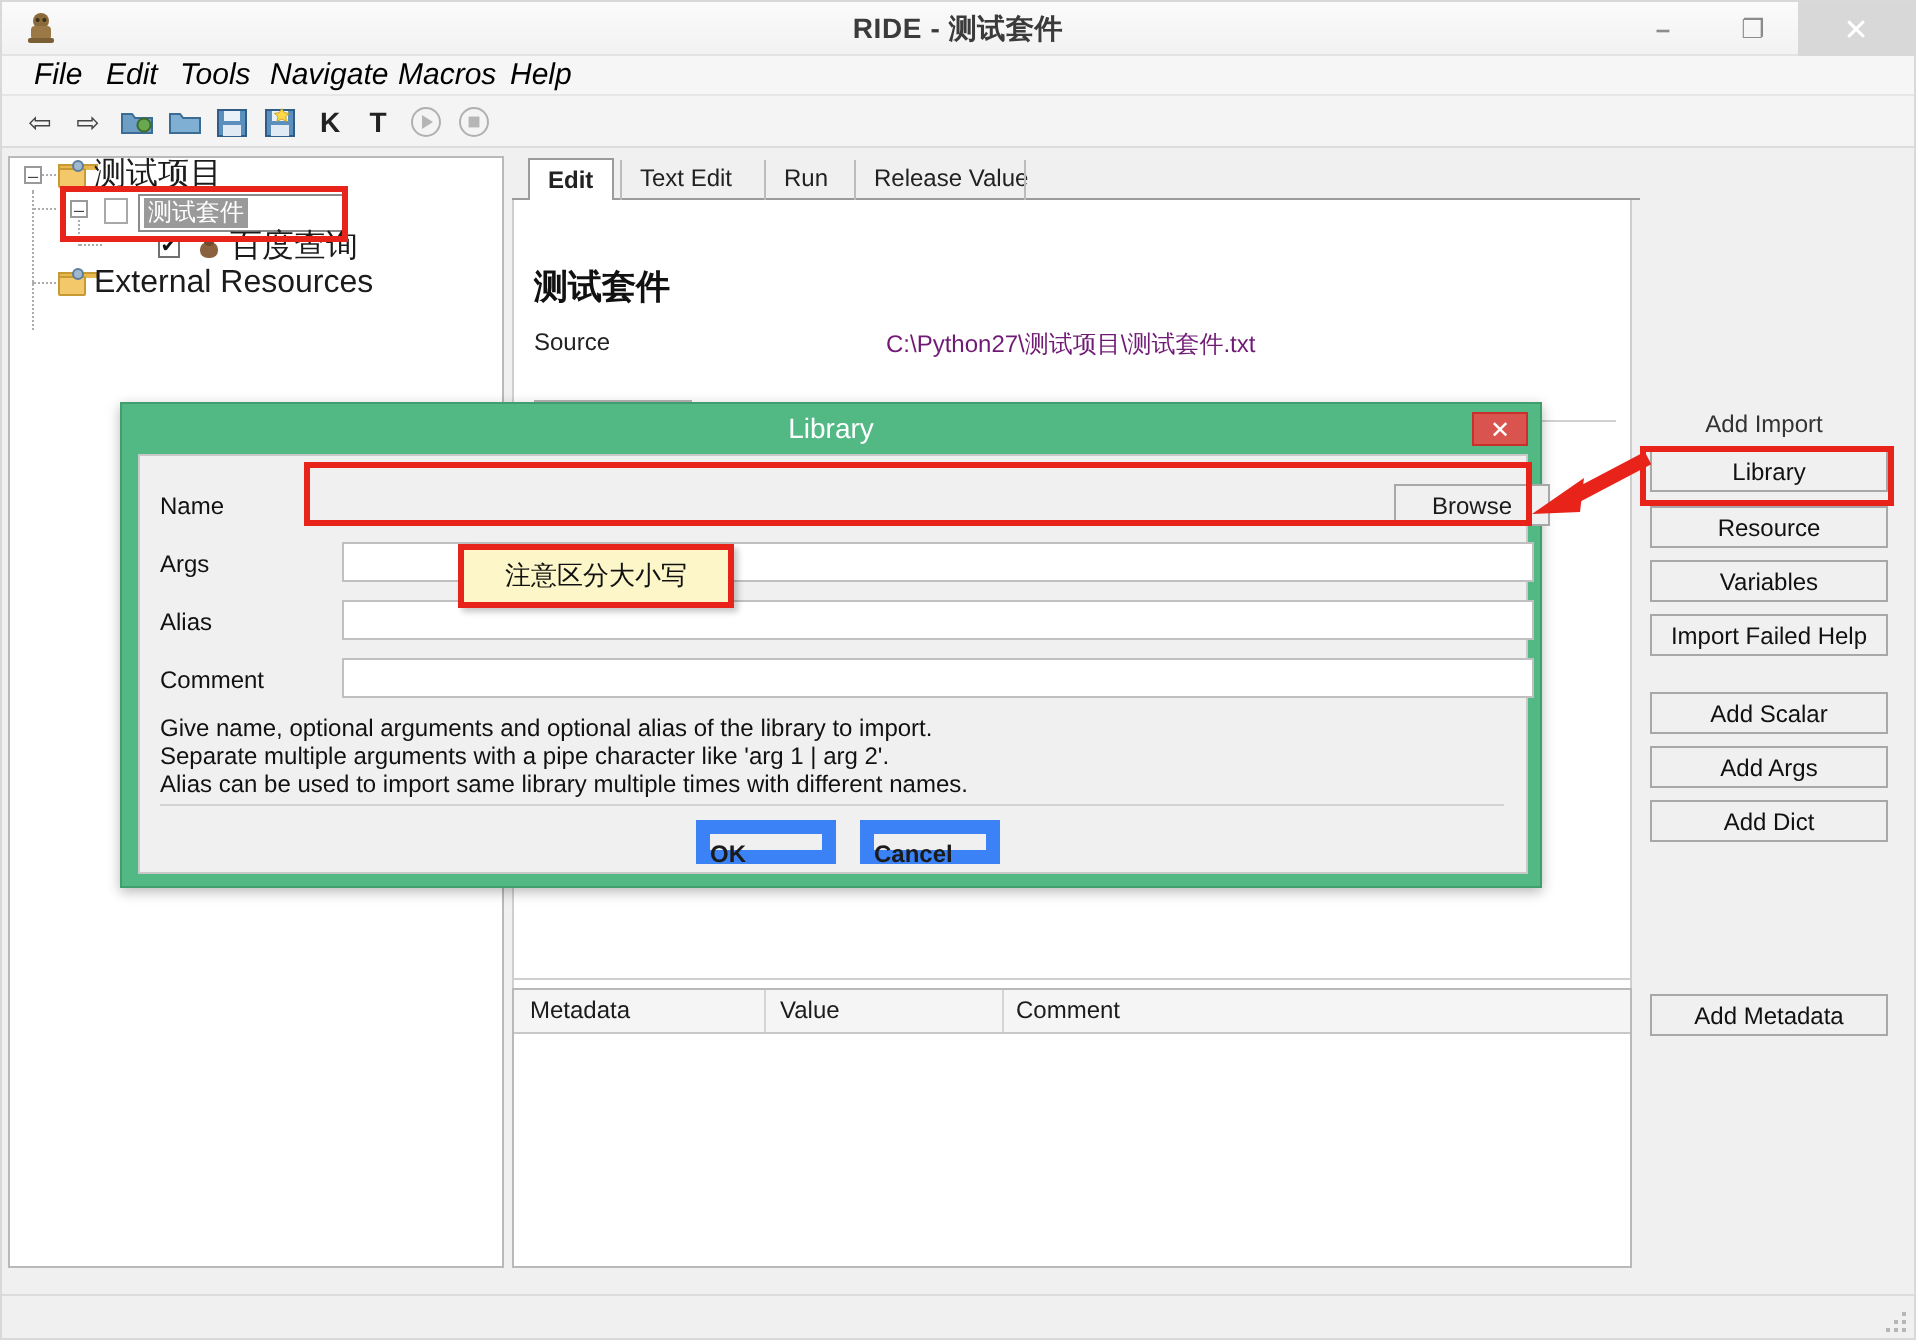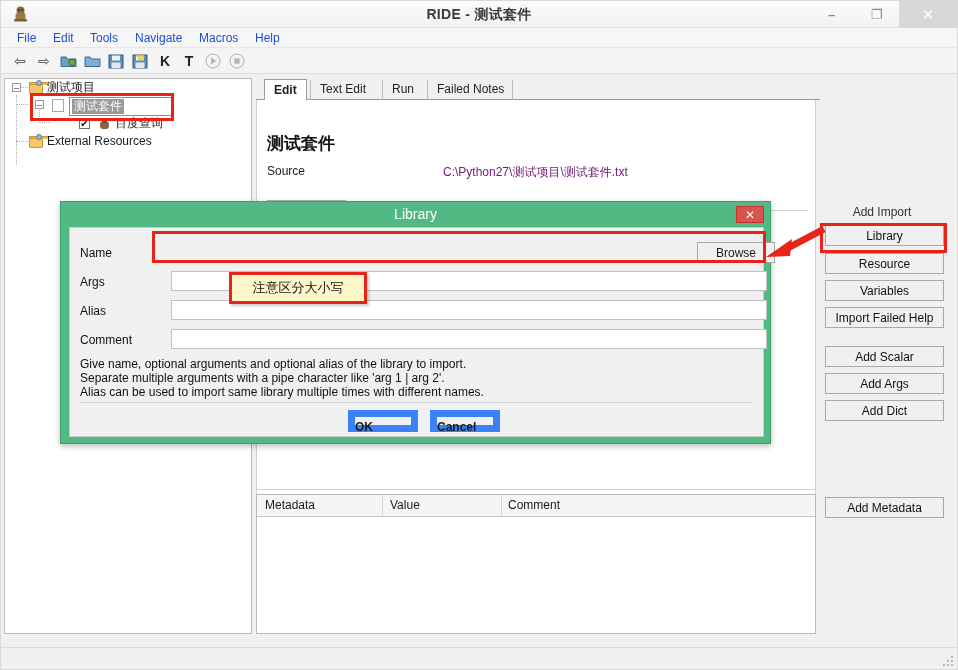--- a/index.html
+++ b/index.html
@@ -24,32 +24,32 @@
     line-height:27px;text-align:center;font-size:14px;color:#3b3b3b;letter-spacing:.3px;}
   .win-btns{position:absolute;right:0;top:0;height:27px;display:flex;}
   .win-btn{width:45px;height:27px;display:flex;align-items:center;justify-content:center;
     font-size:13px;color:#8b8b8b;}
   .win-btn.close{width:58px;background:#d8d8d8;color:#ffffff;font-size:15px;}
 
   
   .menubar{position:absolute;left:1px;top:28px;width:956px;height:20px;
     background:#f6f6f6;border-bottom:1px solid #e6e6e6;box-sizing:border-box;}
   .menu-item{position:absolute;top:2px;height:16px;line-height:16px;
-    font-size:12px;color:#1d4ed8;padding:0 6px;}
+    font-size:15px;color:#000000;padding:0 6px;font-style:italic;}
 
   
   .toolbar{position:absolute;left:1px;top:48px;width:956px;height:26px;
     background:#f4f4f4;border-bottom:1px solid #dcdcdc;box-sizing:border-box;}
   .tb-icon{position:absolute;top:4px;width:18px;height:18px;
     display:flex;align-items:center;justify-content:center;font-size:14px;color:#3f6fa5;}
 
   
   .tree-panel{position:absolute;left:4px;top:78px;width:248px;height:556px;
     background:#ffffff;border:1px solid #b9b9b9;box-sizing:border-box;overflow:hidden;}
-  .tree-row{position:absolute;height:17px;line-height:17px;font-size:12px;white-space:nowrap;}
+  .tree-row{position:absolute;height:17px;line-height:17px;font-size:16px;white-space:nowrap;}
   .tw{position:absolute;width:9px;height:9px;border:1px solid #9a9a9a;background:#fff;
     font-size:9px;line-height:8px;text-align:center;color:#444;box-sizing:border-box;}
   .tline{position:absolute;border-left:1px dotted #adadad;}
   .thline{position:absolute;border-top:1px dotted #adadad;}
   .ficon{position:absolute;width:14px;height:12px;}
   .ficon .body{position:absolute;left:0;top:2px;width:14px;height:10px;
     background:#f3c86a;border:1px solid #c79a33;box-sizing:border-box;border-radius:1px;}
   .ficon .tab{position:absolute;left:0;top:0;width:6px;height:3px;background:#e8b84f;
     border:1px solid #c79a33;border-bottom:none;box-sizing:border-box;}
   .ficon .gear{position:absolute;left:7px;top:-2px;width:6px;height:6px;
@@ -257,21 +257,21 @@
     <div class="tree-row" style="left:42px;top:54px;">
       <span>External Resources</span>
     </div>
   </div>
 
   <div class="editor">
     <div class="tabstrip">
       <div class="tab active" style="left:8px">Edit</div>
       <div class="tab" style="left:54px">Text Edit</div>
       <div class="tab" style="left:126px">Run</div>
-      <div class="tab" style="left:171px">Failed Notes</div>
+      <div class="tab" style="left:171px">Release Value</div>
       <div class="tab" style="left:256px;width:1px;padding:0"></div>
       <div class="tab-nav">
         <span>◁</span>
         <span>▷</span>
         <span>✕</span>
       </div>
     </div>
 
     <div class="edit-body">
       <div class="suite-title">测试套件</div>

